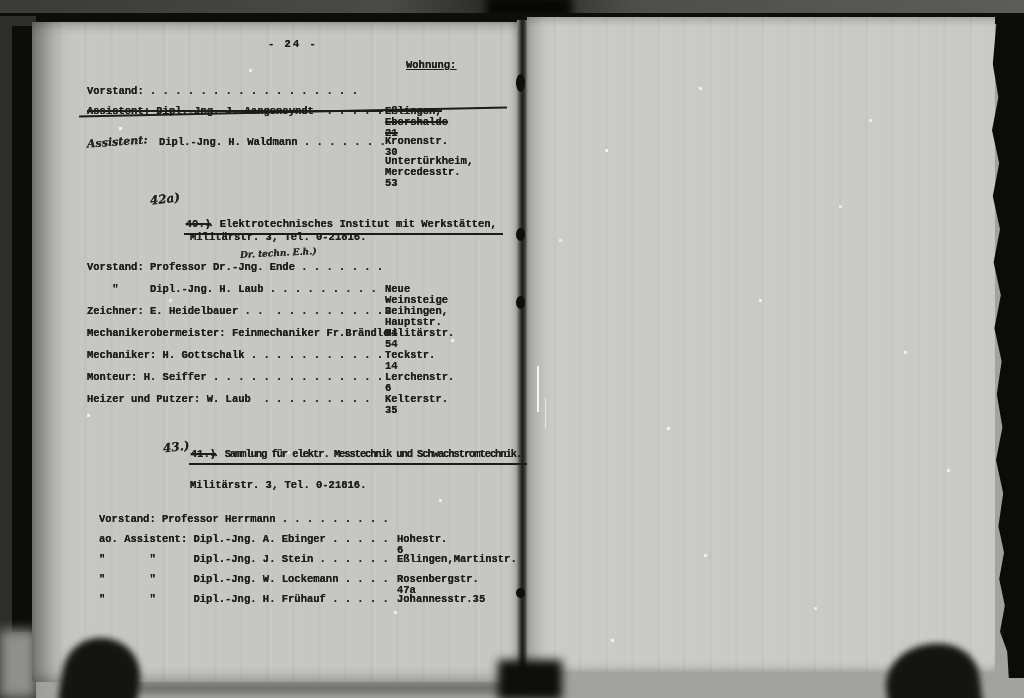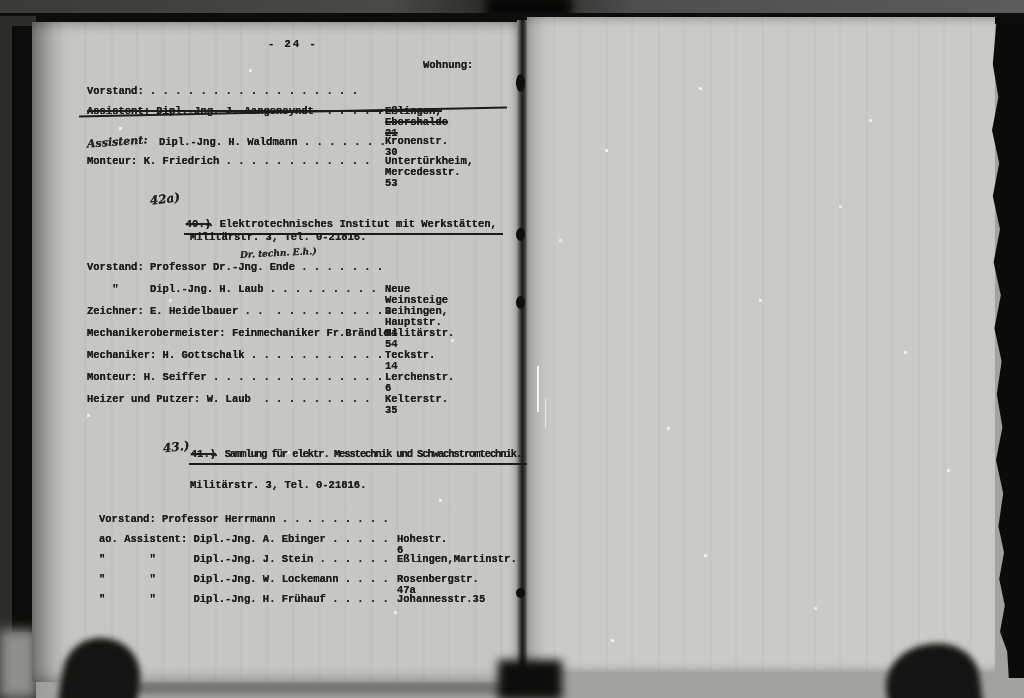--- a/index.html
+++ b/index.html
@@ -52,21 +52,21 @@
       948px 470px 0 1px rgba(255,255,255,.65),705px 555px 0 1px rgba(255,255,255,.7),
       612px 640px 0 1px rgba(255,255,255,.7),815px 608px 0 1px rgba(255,255,255,.6),
       560px 240px 0 1px rgba(255,255,255,.55),870px 120px 0 1px rgba(255,255,255,.6),
       250px 70px 0 1px rgba(255,255,255,.6),440px 500px 0 1px rgba(255,255,255,.65);}
 
   
   .content{position:absolute;left:32px;top:22px;width:488px;height:656px;
     color:#1d1d1b;font-weight:700;font-size:10.5px;line-height:11px;
     text-shadow:0 0 .4px #1d1d1b;}
   .pagenum{position:absolute;left:236px;top:17px;letter-spacing:2px;}
-  .wohnung{position:absolute;left:391px;top:38px;}
+  .wohnung{position:absolute;left:374px;top:38px;text-decoration:underline;}
   .rows{position:absolute;}
   .top-group{left:55px;top:64px;}
   .sec1-group{left:55px;top:240px;}
   .sec2-group{left:55px;top:492px;margin-left:12px;}
   .row{position:relative;height:22px;white-space:pre;}
   .top-group .row{height:20px;}
   .top-group .row:nth-child(2){height:30px;}
   .sec2-group .row{height:20px;}
   .lbl{white-space:pre;}
   .addr{position:absolute;left:298px;top:0;white-space:pre-line;}
@@ -124,21 +124,21 @@
 
   <div class="content">
     <div class="pagenum">- 24 -</div>
     <div class="wohnung">Wohnung:</div>
 
     <div class="rows top-group">
         <div class="row"><span class="lbl">Vorstand: . . . . . . . . . . . . . . . . .</span></div>
         <div class="row struck"><span class="lbl">Assistent: Dipl.-Jng. J. Aangeneyndt  . . . . .</span><span class="addr">Eßlingen,
 Ebershalde 21</span></div>
         <div class="row"><span class="hw">Assistent:</span><span class="lbl">Dipl.-Jng. H. Waldmann . . . . . . .</span><span class="addr">Kronenstr. 30</span></div>
-        <div class="row"><span class="lbl">Monteur: K. Friedrich . . . . . . . . . . . .</span><span class="addr">Untertürkheim,
+        <div class="row"><span class="addr">Untertürkheim,
 Mercedesstr. 53</span></div>
       </div>
 
     <div class="hw-num n1">42a)</div>
     <div class="heading h1">
       <span class="underl"><span class="struck-num">40.)</span> <span class="title">Elektrotechnisches Institut mit Werkstätten,</span></span>
     </div>
     <div class="heading st1">Militärstr. 3, Tel. 0-21816.</div>
     <div class="note">Dr. techn. E.h.)</div>
     <div class="rows sec1-group">

